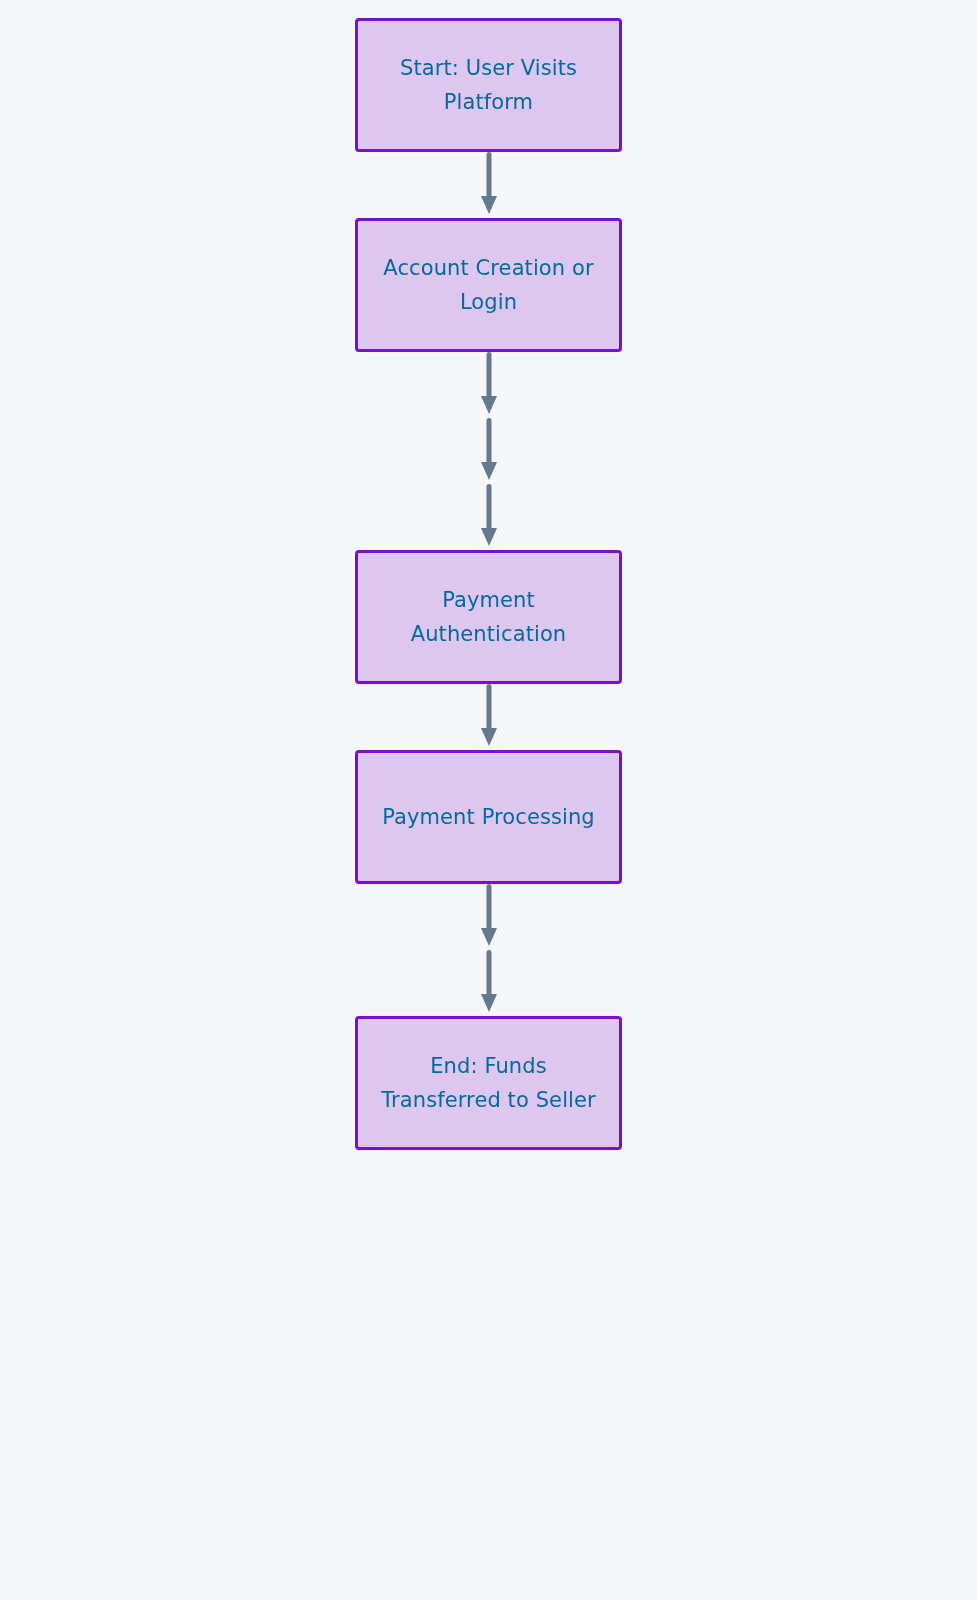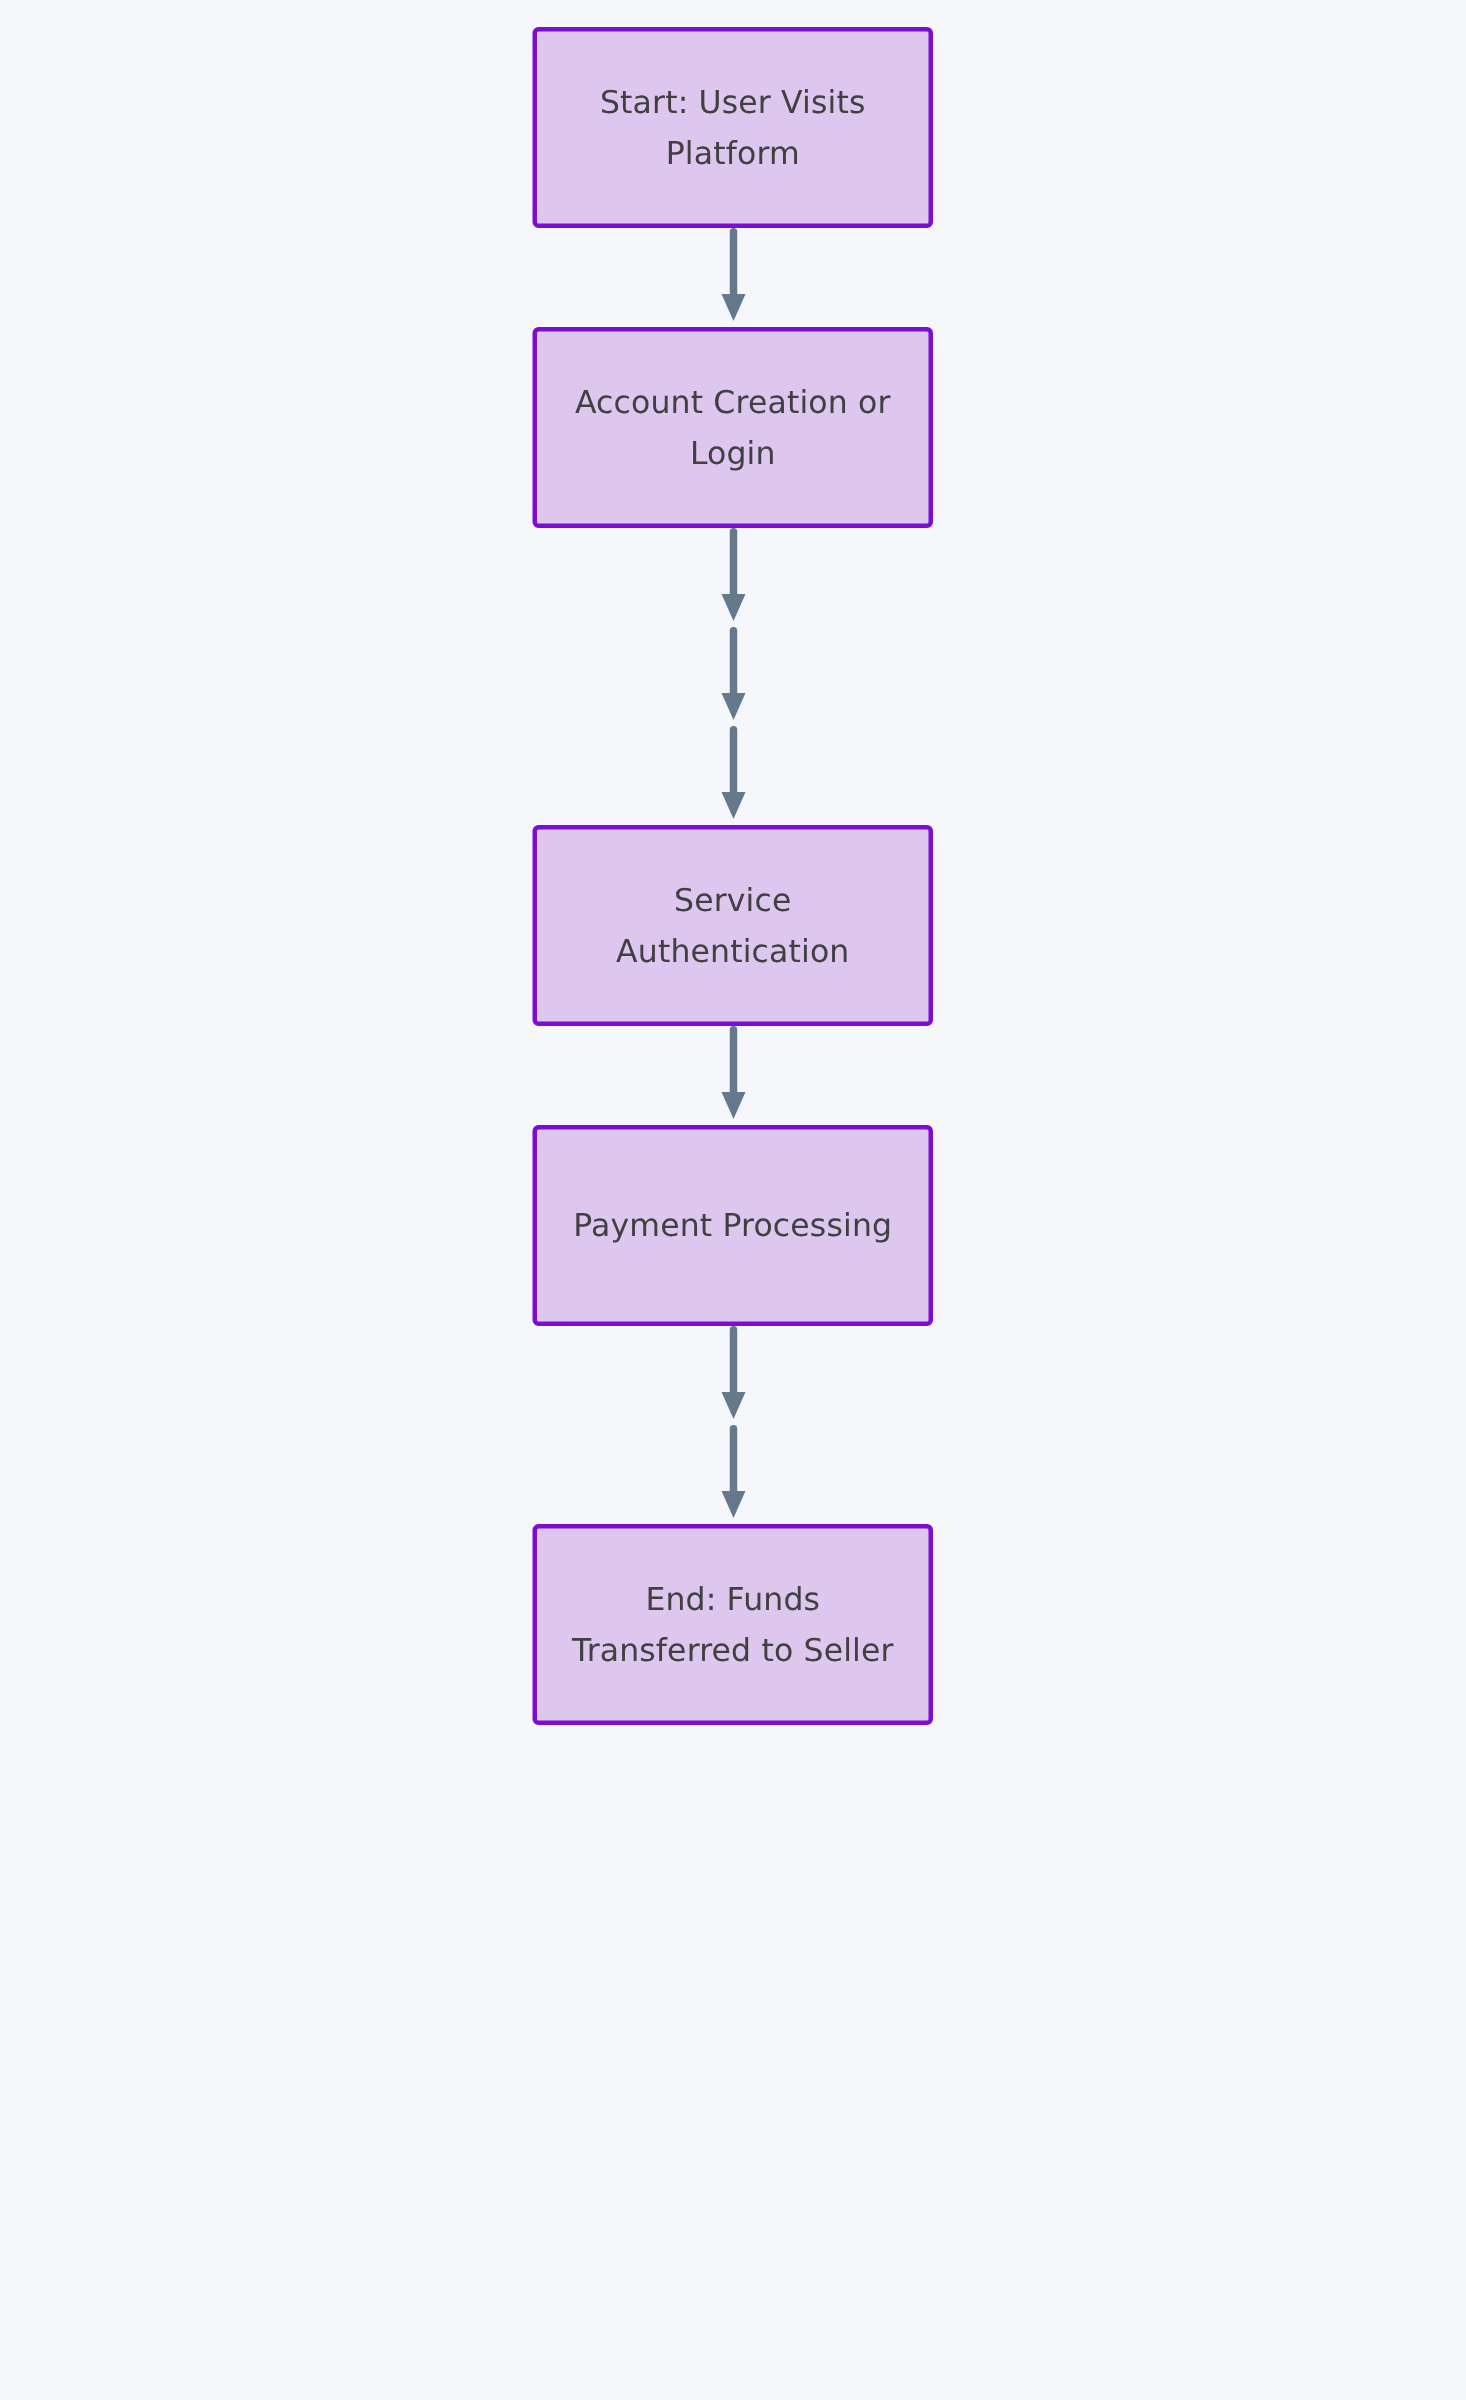--- a/index.html
+++ b/index.html
@@ -43,21 +43,21 @@
     align-items: center;
     justify-content: center;
     text-align: center;
     flex: 0 0 auto;
   }
 
   .node-label {
     font-family: "DejaVu Sans", sans-serif;
     font-size: 21px;
     line-height: 34px;
-    color: #404040;
+    color: #0369a1;
     padding: 0 14px;
     white-space: pre-line;
     letter-spacing: 0.1px;
   }
 
   .connector {
     width: 28px;
     height: 66px;
     flex: 0 0 auto;
     display: block;
@@ -107,21 +107,21 @@
 
 
     <span class="connector">
       <svg width="28" height="66" viewBox="0 0 28 66" xmlns="http://www.w3.org/2000/svg" aria-hidden="true">
         <rect x="11.5" y="0" width="5" height="48" rx="2.5" fill="#64798c"></rect>
         <path d="M6 44 L22 44 L14 62 Z" fill="#64798c"></path>
       </svg>
     </span>
 
     <div class="node">
-      <span class="node-label">Service
+      <span class="node-label">Payment
 Authentication</span>
     </div>
 
     <span class="connector">
       <svg width="28" height="66" viewBox="0 0 28 66" xmlns="http://www.w3.org/2000/svg" aria-hidden="true">
         <rect x="11.5" y="0" width="5" height="48" rx="2.5" fill="#64798c"></rect>
         <path d="M6 44 L22 44 L14 62 Z" fill="#64798c"></path>
       </svg>
     </span>
 

